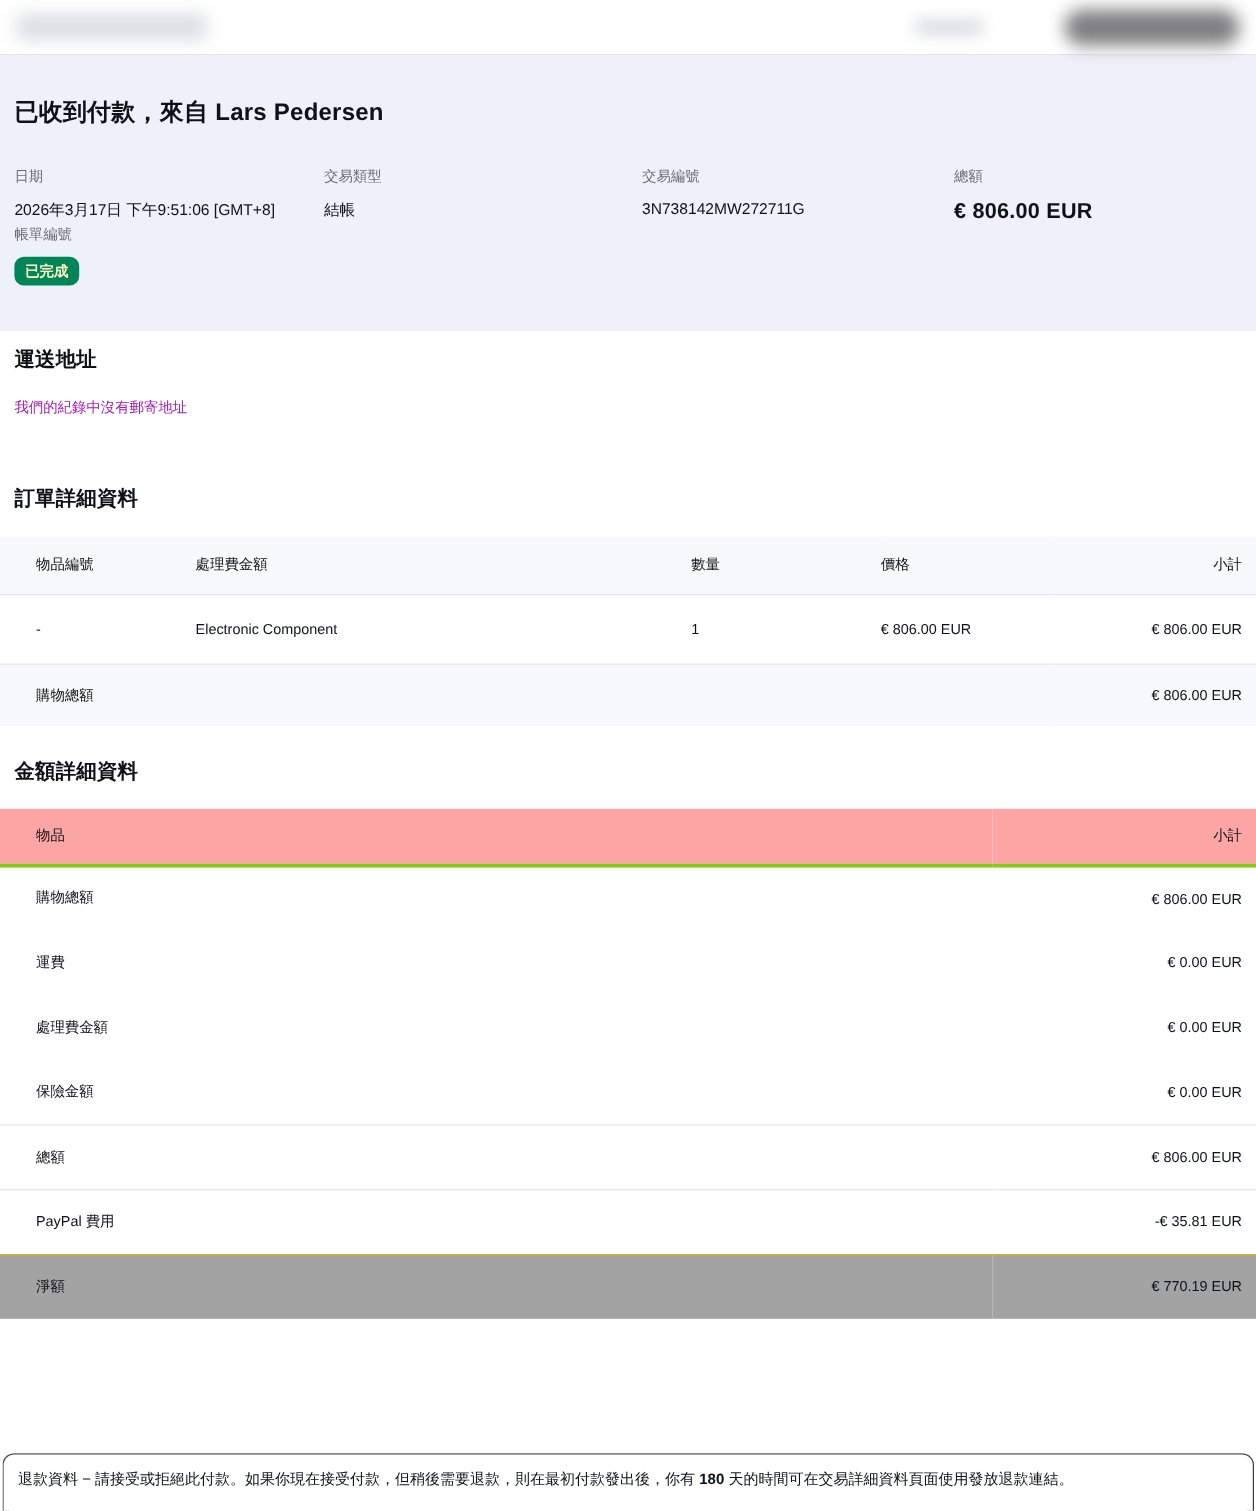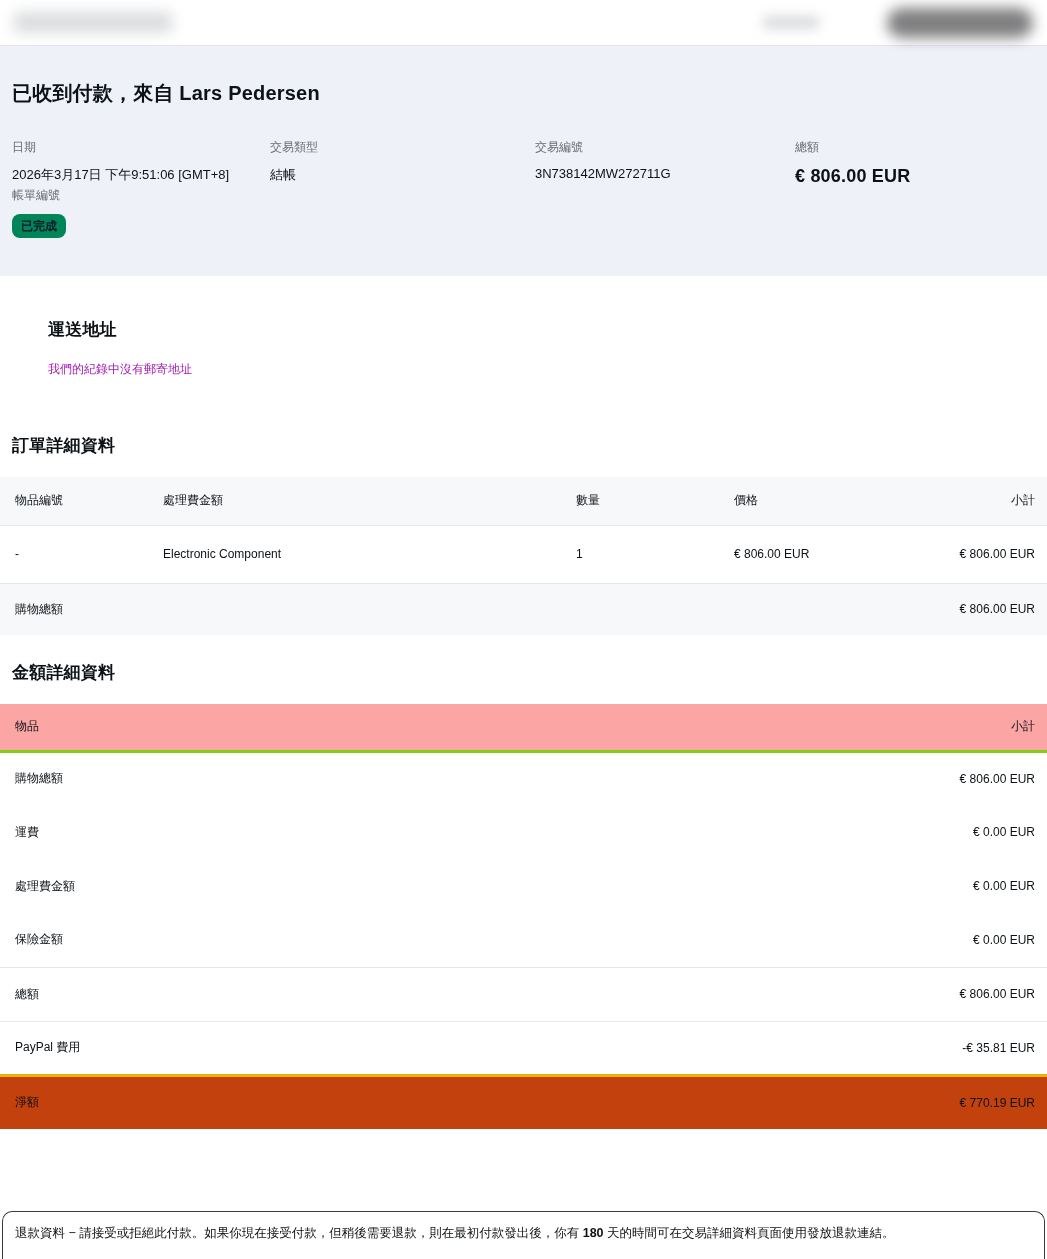--- a/index.html
+++ b/index.html
@@ -73,36 +73,36 @@
     color: #0d1216;
   }
   .field-value.total {
     font-size: 18px;
     font-weight: 700;
     letter-spacing: 0.2px;
   }
   .status-badge {
     display: inline-block;
     background: #008558;
-    color: #0f172a;
+    color: #fef9c3;
     font-size: 12px;
     font-weight: 600;
     padding: 6px 9px;
     border-radius: 8px;
     line-height: 1;
   }
   
   .section-heading {
     font-size: 17px;
     font-weight: 700;
     color: #0d1216;
     margin-left: 12px;
     letter-spacing: 0.2px;
   }
-  .shipping-section { margin-top: 42px; padding-left: 36px; }
+  .shipping-section { margin-top: 12px; }
   .shipping-note {
     font-size: 12px;
     color: #a21caf;
     margin: 20px 0 0 12px;
   }
   .order-section { margin-top: 56px; }
   .amount-section { margin-top: 26px; }
   
   table { width: 100%; border-collapse: collapse; table-layout: fixed; }
   .order-table { margin-top: 20px; font-size: 12px; }
@@ -117,39 +117,39 @@
     border-bottom: 1px solid #e4e6eb;
   }
   .order-table .body-row {
     height: 58px;
     border-bottom: 1px solid #e4e6eb;
   }
   .order-table .total-row {
     background: #f7f8fa;
     height: 52px;
   }
-  .col-first { padding-left: 15px; }
+  .col-first { padding-left: 30px; }
   .col-last  { text-align: right !important; padding-right: 12px; }
 
   .amount-table { margin-top: 20px; font-size: 12px; }
   .amount-table th, .amount-table td {
     text-align: left;
     font-weight: 400;
     vertical-align: middle;
   }
   .amount-table thead tr {
     background: #fca5a5;
     height: 47px;
     border-bottom: 3px solid #84cc16;
   }
   .amount-table .amt-row { height: 54px; }
   .amount-table .amt-row.sep { border-top: 1px solid #e4e6eb; }
   .amount-table .amt-row.net {
-    background: #c2410c;
-    border-top: 3px solid #eab308;
+    background: #a3a3a3;
+    border-top: 1px solid #eab308;
   }
   
   .refund-footer {
     position: absolute;
     left: 2px; right: 2px; bottom: 0;
     height: 48px;
     border: 1px solid #3a3d40;
     border-bottom: none;
     border-radius: 10px 10px 0 0;
     background: #ffffff;

